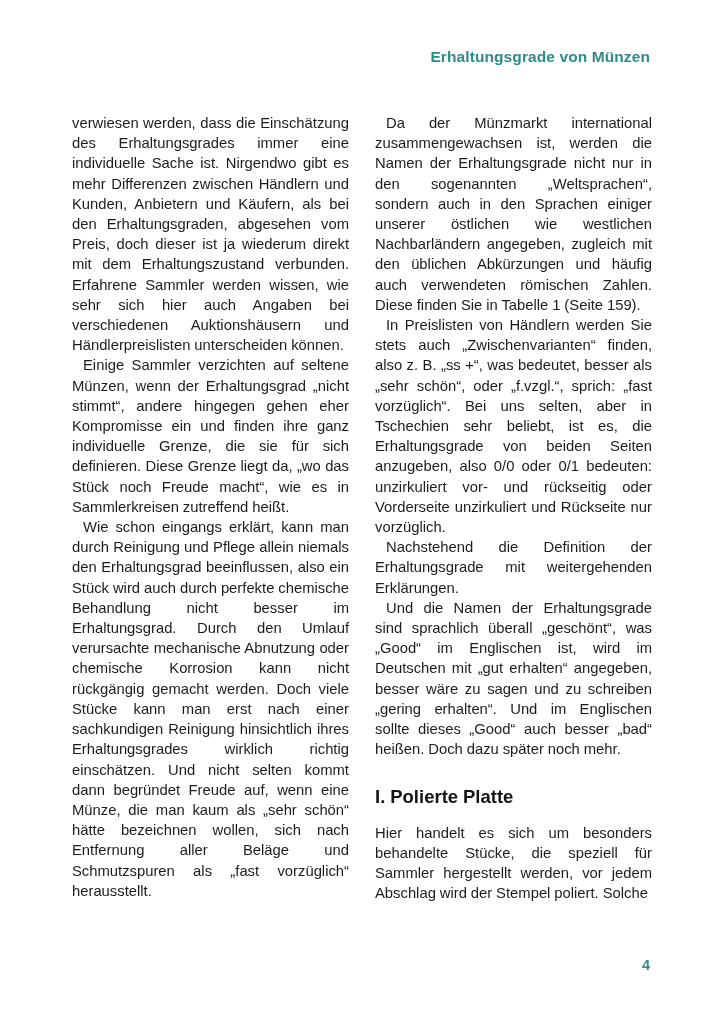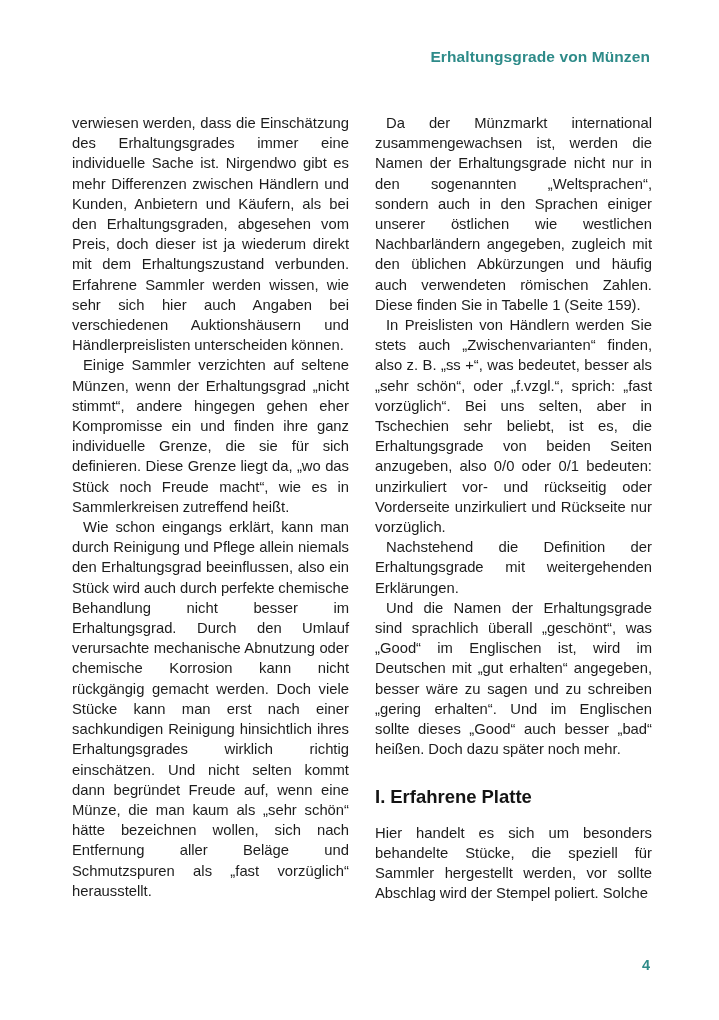--- a/index.html
+++ b/index.html
@@ -72,21 +72,21 @@
       <p class="para">verwiesen werden, dass die Einschätzung des Erhaltungsgrades immer eine individuelle Sache ist. Nirgendwo gibt es mehr Differenzen zwischen Händlern und Kunden, Anbietern und Käufern, als bei den Erhaltungsgraden, abgesehen vom Preis, doch dieser ist ja wiederum direkt mit dem Erhaltungszustand verbunden. Erfahrene Sammler werden wissen, wie sehr sich hier auch Angaben bei verschiedenen Auktionshäusern und Händlerpreislisten unterscheiden können.</p>
       <p class="para indent">Einige Sammler verzichten auf seltene Münzen, wenn der Erhaltungsgrad „nicht stimmt“, andere hingegen gehen eher Kompromisse ein und finden ihre ganz individuelle Grenze, die sie für sich definieren. Diese Grenze liegt da, „wo das Stück noch Freude macht“, wie es in Sammlerkreisen zutreffend heißt.</p>
       <p class="para indent">Wie schon eingangs erklärt, kann man durch Reinigung und Pflege allein niemals den Erhaltungsgrad beeinflussen, also ein Stück wird auch durch perfekte chemische Behandlung nicht besser im Erhaltungsgrad. Durch den Umlauf verursachte mechanische Abnutzung oder chemische Korrosion kann nicht rückgängig gemacht werden. Doch viele Stücke kann man erst nach einer sachkundigen Reinigung hinsichtlich ihres Erhaltungsgrades wirklich richtig einschätzen. Und nicht selten kommt dann begründet Freude auf, wenn eine Münze, die man kaum als „sehr schön“ hätte bezeichnen wollen, sich nach Entfernung aller Beläge und Schmutzspuren als „fast vorzüglich“ herausstellt.</p>
     </div>
 
     <div class="col">
       <p class="para indent">Da der Münzmarkt international zusammengewachsen ist, werden die Namen der Erhaltungsgrade nicht nur in den sogenannten „Weltsprachen“, sondern auch in den Sprachen einiger unserer östlichen wie westlichen Nachbarländern angegeben, zugleich mit den üblichen Abkürzungen und häufig auch verwendeten römischen Zahlen. Diese finden Sie in Tabelle 1 (Seite 159).</p>
       <p class="para indent">In Preislisten von Händlern werden Sie stets auch „Zwischenvarianten“ finden, also z. B. „ss +“, was bedeutet, besser als „sehr schön“, oder „f.vzgl.“, sprich: „fast vorzüglich“. Bei uns selten, aber in Tschechien sehr beliebt, ist es, die Erhaltungsgrade von beiden Seiten anzugeben, also 0/0 oder 0/1 bedeuten: unzirkuliert vor- und rückseitig oder Vorderseite unzirkuliert und Rückseite nur vorzüglich.</p>
       <p class="para indent">Nachstehend die Definition der Erhaltungsgrade mit weitergehenden Erklärungen.</p>
       <p class="para indent">Und die Namen der Erhaltungsgrade sind sprachlich überall „geschönt“, was „Good“ im Englischen ist, wird im Deutschen mit „gut erhalten“ angegeben, besser wäre zu sagen und zu schreiben „gering erhalten“. Und im Englischen sollte dieses „Good“ auch besser „bad“ heißen. Doch dazu später noch mehr.</p>
-      <h2 class="section-heading">I. Erfahrene Platte</h2>
-      <p class="para">Hier handelt es sich um besonders behandelte Stücke, die speziell für Sammler hergestellt werden, vor sollte Abschlag wird der Stempel poliert. Solche</p>
+      <h2 class="section-heading">I. Polierte Platte</h2>
+      <p class="para">Hier handelt es sich um besonders behandelte Stücke, die speziell für Sammler hergestellt werden, vor jedem Abschlag wird der Stempel poliert. Solche</p>
     </div>
 
   </div>
 
   <div class="page-number">4</div>
 
 </div>
 
 </body></html>

